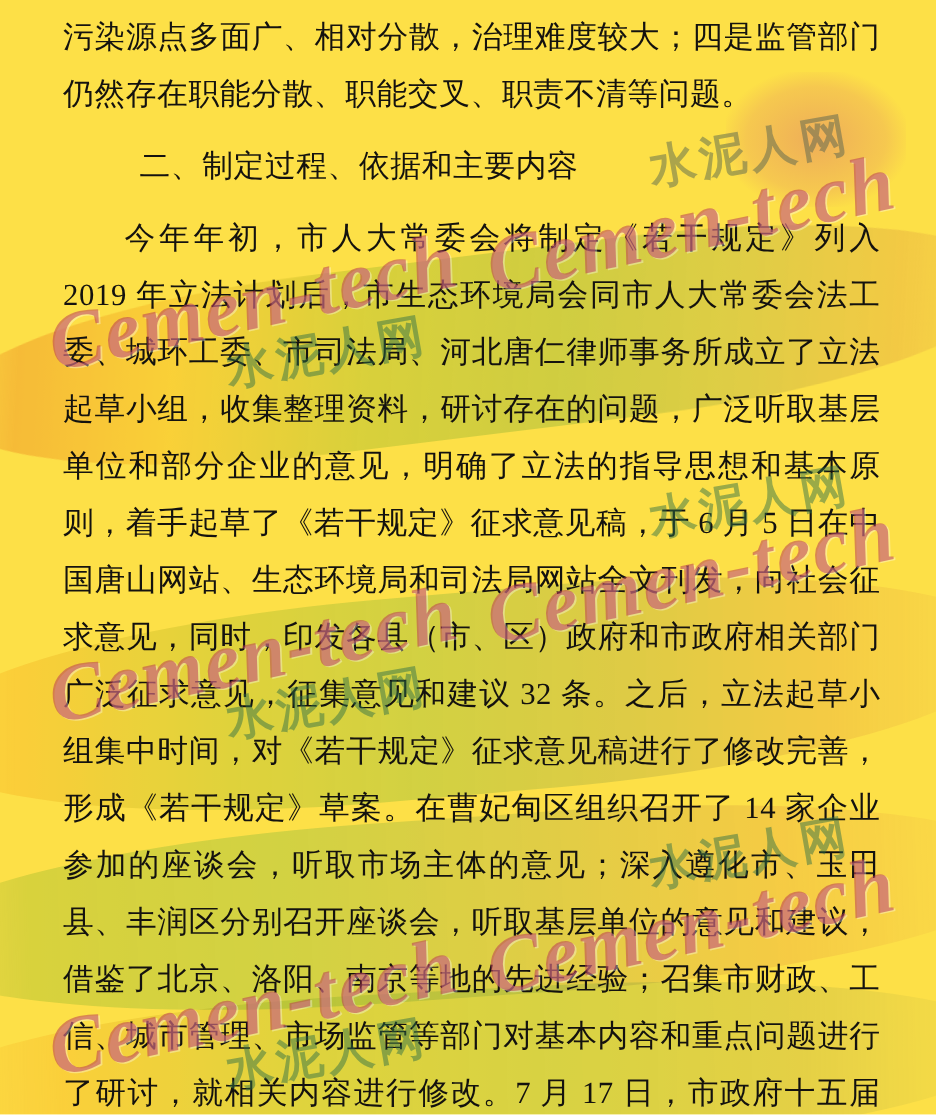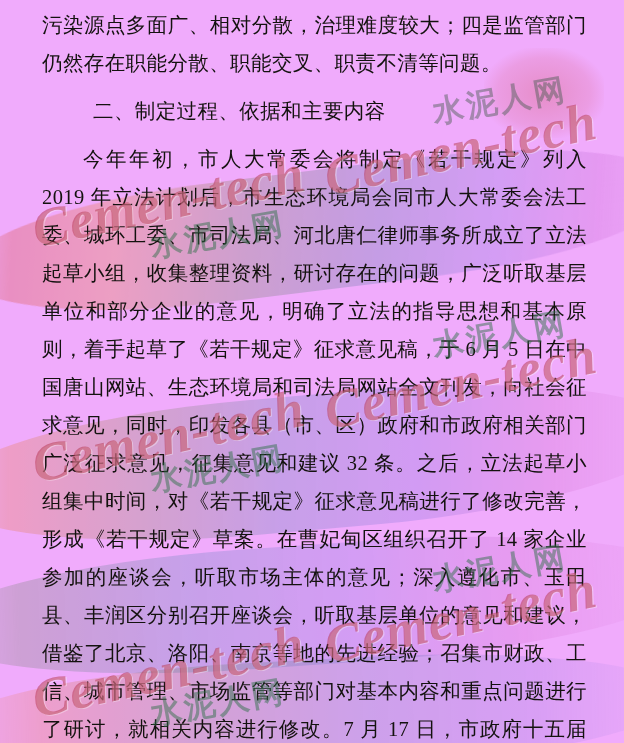--- a/index.html
+++ b/index.html
@@ -12,21 +12,21 @@
     background: #ffffff;
     font-family: "Liberation Serif", "DejaVu Serif", serif;
     overflow: hidden;
     position: relative;
   }
 
   
   #page {
     position: absolute;
     inset: 0;
-    background: #f0abfc;
+    background: #fde047;
     overflow: hidden;
   }
 
   .doc-body {
     position: absolute;
     left: 42px;
     top: 6px;
     width: 545px;
     color: #14120f;
     font-size: 20.5px;

